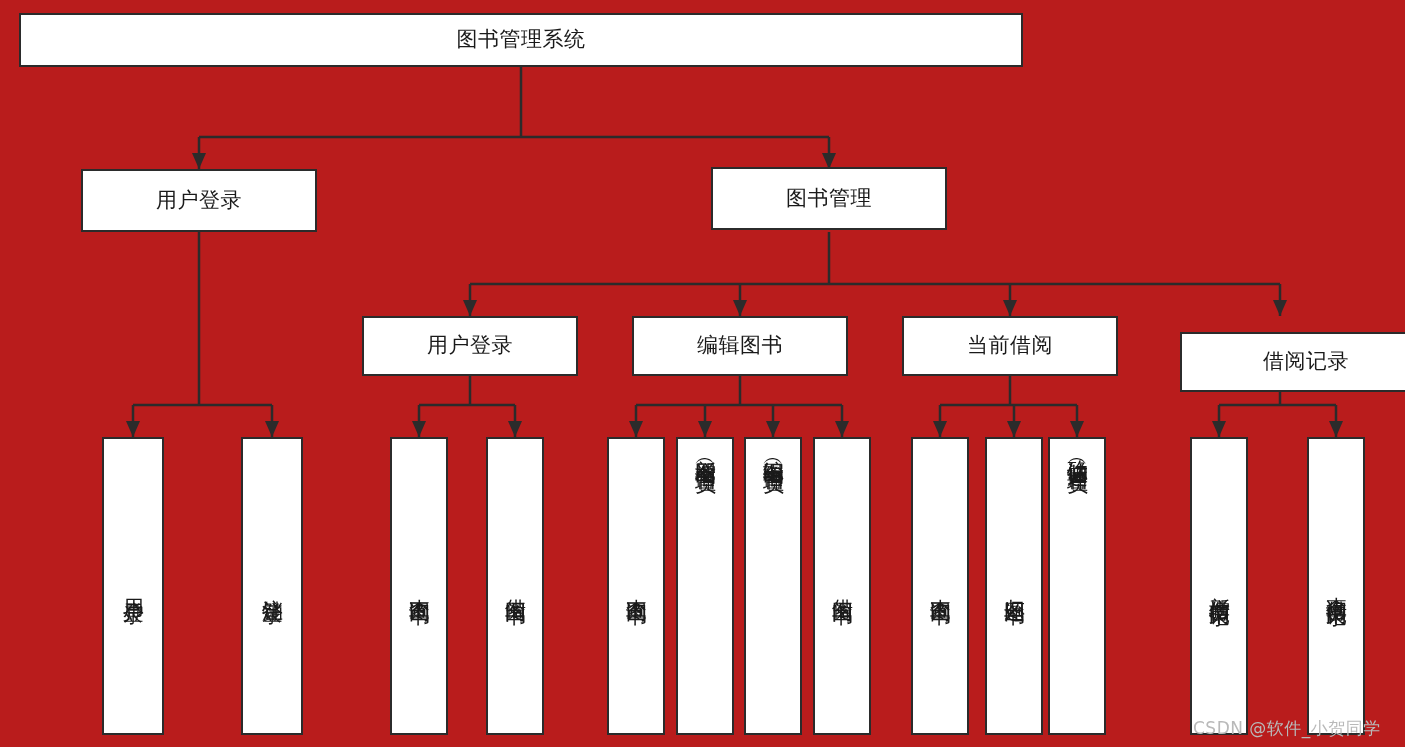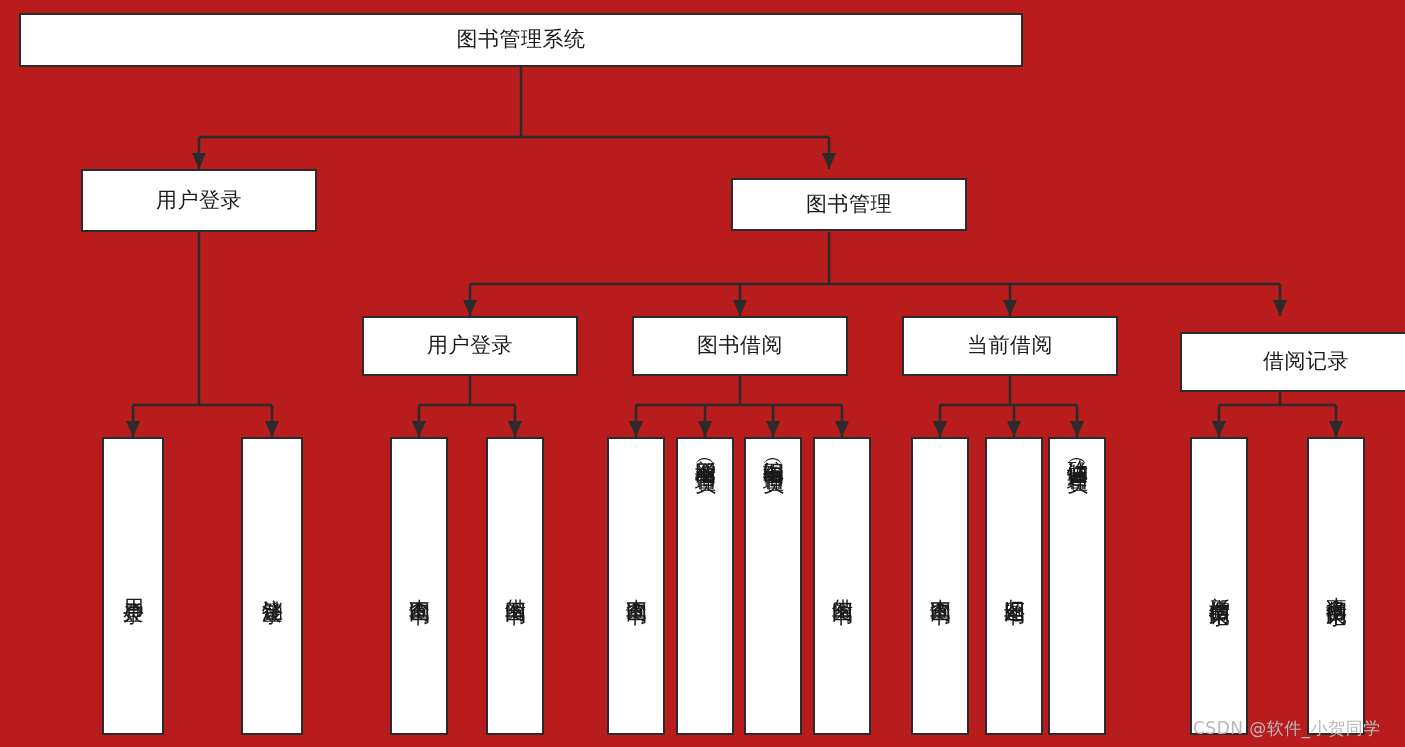--- a/index.html
+++ b/index.html
@@ -123,28 +123,28 @@
       <line x1="1336" y1="405" x2="1336" y2="437" stroke="#2b2b2b" stroke-width="2.5"></line>
       <polygon points="1329,421 1343,421 1336,437" fill="#2b2b2b"></polygon>
     </svg>
   <div id="nodes">
       <div class="node h" style="left: 19px; top: 13px; width: 1004px; height: 54px;">
         <span class="label">图书管理系统</span>
       </div>
       <div class="node h" style="left: 81px; top: 169px; width: 236px; height: 63px;">
         <span class="label">用户登录</span>
       </div>
-      <div class="node h" style="left: 711px; top: 178px; width: 236px; height: 53px; margin-left: 20px;">
+      <div class="node h" style="left: 711px; top: 167px; width: 236px; height: 63px;">
         <span class="label">图书管理</span>
       </div>
       <div class="node h" style="left: 362px; top: 316px; width: 216px; height: 60px;">
         <span class="label">用户登录</span>
       </div>
       <div class="node h" style="left: 632px; top: 316px; width: 216px; height: 60px;">
-        <span class="label">图书借阅</span>
+        <span class="label">编辑图书</span>
       </div>
       <div class="node h" style="left: 902px; top: 316px; width: 216px; height: 60px;">
         <span class="label">当前借阅</span>
       </div>
       <div class="node h" style="left: 1180px; top: 316px; width: 252px; height: 60px; margin-top: 16px;">
         <span class="label">借阅记录</span>
       </div>
       <div class="node v" style="left: 102px; top: 437px; width: 62px; height: 298px;">
         <span class="label">用户登录</span>
       </div>

